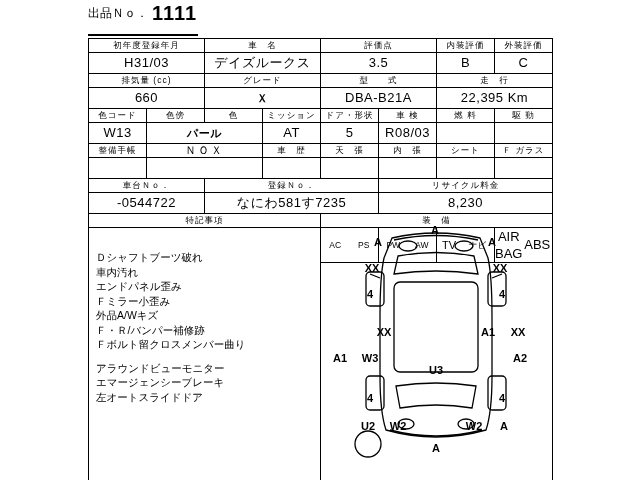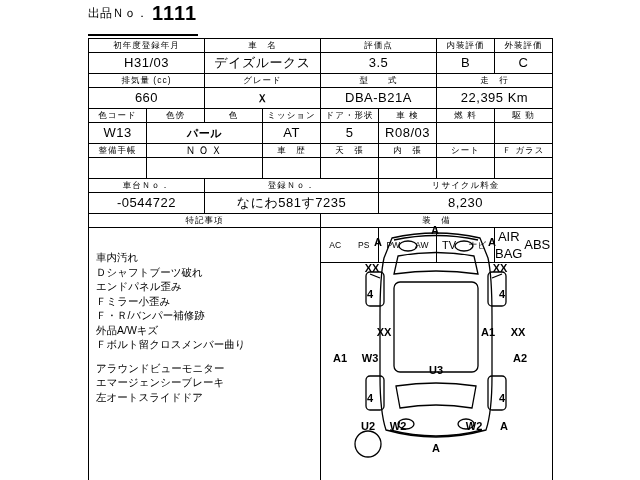--- a/index.html
+++ b/index.html
@@ -256,26 +256,26 @@
       </td>
     </tr>
     <tr>
       <td colspan="4" style="height:248px;"></td>
     </tr>
 
   </tbody>
     </table>
 
   <div class="notes">
+    <div>Ｄシャフトブーツ破れ</div>
     <div>車内汚れ</div>
-    <div>Ｄシャフトブーツ破れ</div>
     <div>エンドパネル歪み</div>
     <div>Ｆミラー小歪み</div>
+    <div>外品A/Wキズ</div>
     <div>Ｆ・Ｒ/バンパー補修跡</div>
-    <div>外品A/Wキズ</div>
     <div>Ｆボルト留クロスメンバー曲り</div>
     <div class="gap"></div>
     <div>アラウンドビューモニター</div>
     <div>エマージェンシーブレーキ</div>
     <div>左オートスライドドア</div>
   </div>
 
   <div class="diagram">
     <svg width="232" height="248" viewBox="0 0 232 248">
       <g fill="none" stroke="#000" stroke-width="1.3">

